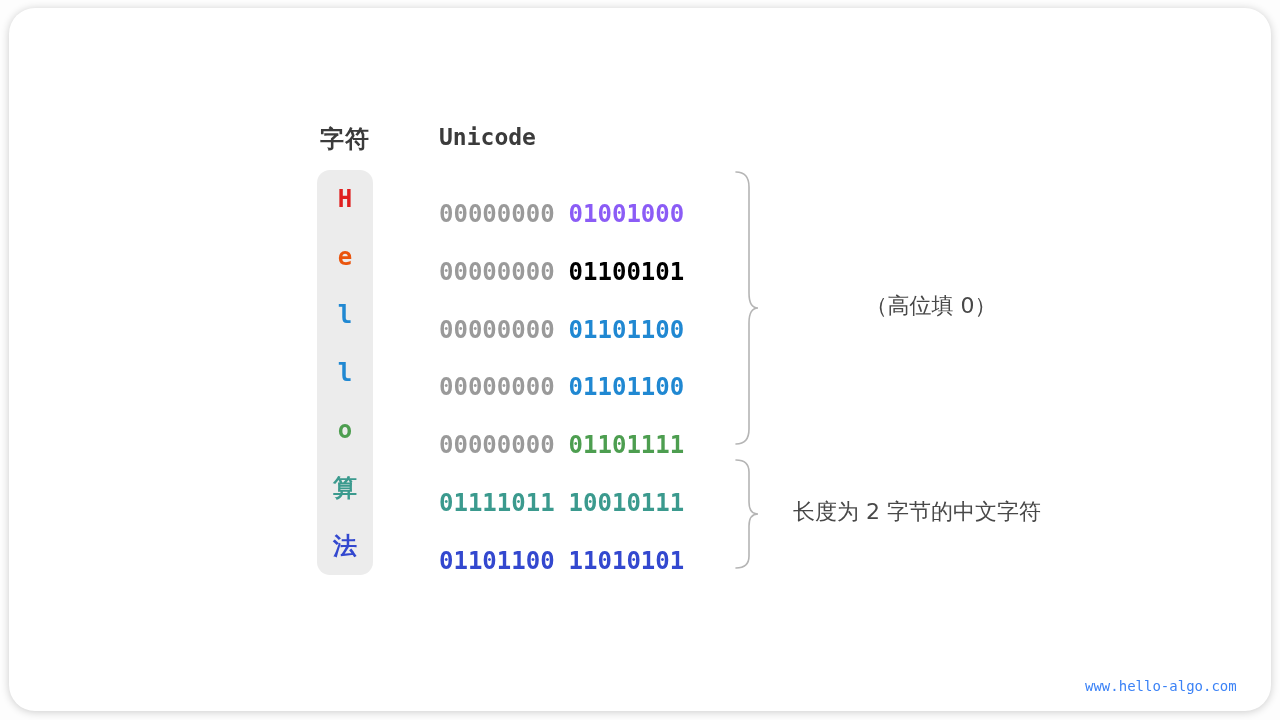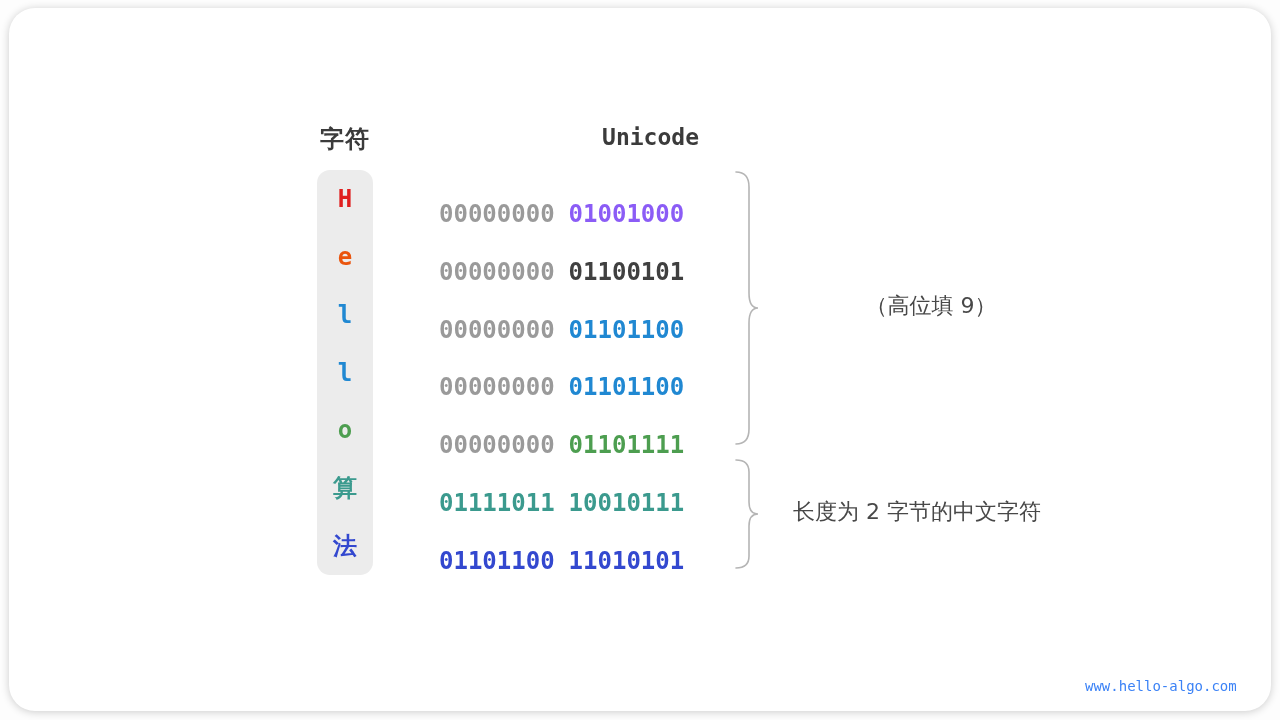--- a/index.html
+++ b/index.html
@@ -11,21 +11,21 @@
     background: #ffffff; border-radius: 26px;
     box-shadow: 0 1px 9px rgba(0,0,0,0.20);
   }
   .header-char {
     position: absolute; left: 296px; top: 115px; width: 80px;
     text-align: center; font-size: 24px; font-weight: bold; color: #3b3b3b;
     letter-spacing: 1px;
   }
   .header-unicode {
     position: absolute; left: 430px; top: 116px; width: 260px;
-    text-align: right; font-size: 23px; font-weight: bold; color: #3b3b3b;
+    text-align: left; font-size: 23px; font-weight: bold; color: #3b3b3b;
     font-family: "DejaVu Sans Mono", "Liberation Mono", monospace;
   }
   .char-strip {
     position: absolute; left: 308px; top: 162px; width: 56px; height: 405px;
     background: #ececec; border-radius: 13px;
     display: flex; flex-direction: column;
   }
   .char-cell {
     flex: 1; display: flex; align-items: center; justify-content: center;
     font-family: "DejaVu Sans Mono", "Liberation Mono", monospace;
@@ -73,21 +73,21 @@
       <div class="char-cell" style="color: rgb(51, 72, 207);">法</div>
     </div>
 
     <div class="binary-col">
       <div class="binary-row">
         <span style="color: rgb(154, 154, 154);">00000000</span>
         <span style="color: #8b5cf6;">01001000</span>
       </div>
       <div class="binary-row">
         <span style="color: rgb(154, 154, 154);">00000000</span>
-        <span style="color: #404040;">01100101</span>
+        <span style="color: #000000;">01100101</span>
       </div>
       <div class="binary-row">
         <span style="color: rgb(154, 154, 154);">00000000</span>
         <span style="color: rgb(32, 136, 210);">01101100</span>
       </div>
       <div class="binary-row">
         <span style="color: rgb(154, 154, 154);">00000000</span>
         <span style="color: rgb(32, 136, 210);">01101100</span>
       </div>
       <div class="binary-row">
@@ -110,21 +110,21 @@
       </svg>
     </div>
 
     <div class="brace" style="left:724px; top:450px;">
       <svg width="28" height="112" viewBox="0 0 28 112" fill="none">
         <path d="M3,2 Q16,2 16,14 L16,44 Q16,56 25,56 Q16,56 16,68 L16,98 Q16,110 3,110" stroke="#b5b5b5" stroke-width="1.6" fill="none" stroke-linecap="round"></path>
       </svg>
     </div>
 
     <div class="annotation annotation-1">
-      <div>（高位填 9）</div>
+      <div>（高位填 0）</div>
     </div>
 
     <div class="annotation annotation-2">
       <div>长度为 2 字节的中文字符</div>
     </div>
 
     <div class="watermark">www.hello-algo.com</div>
   </div>
 </div>
 

